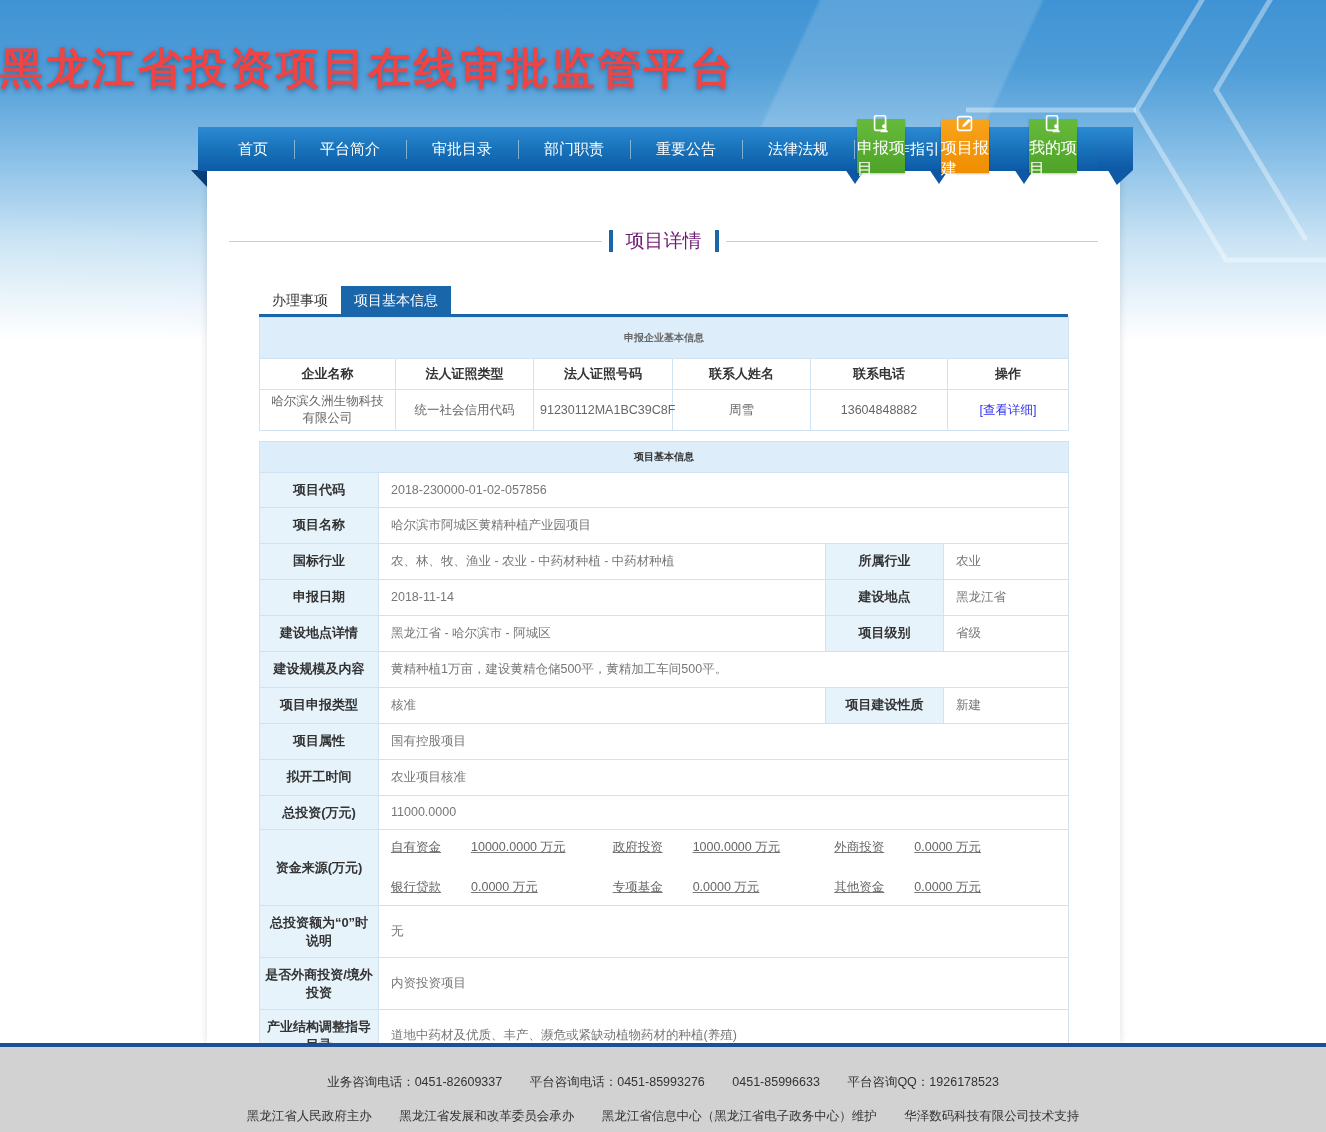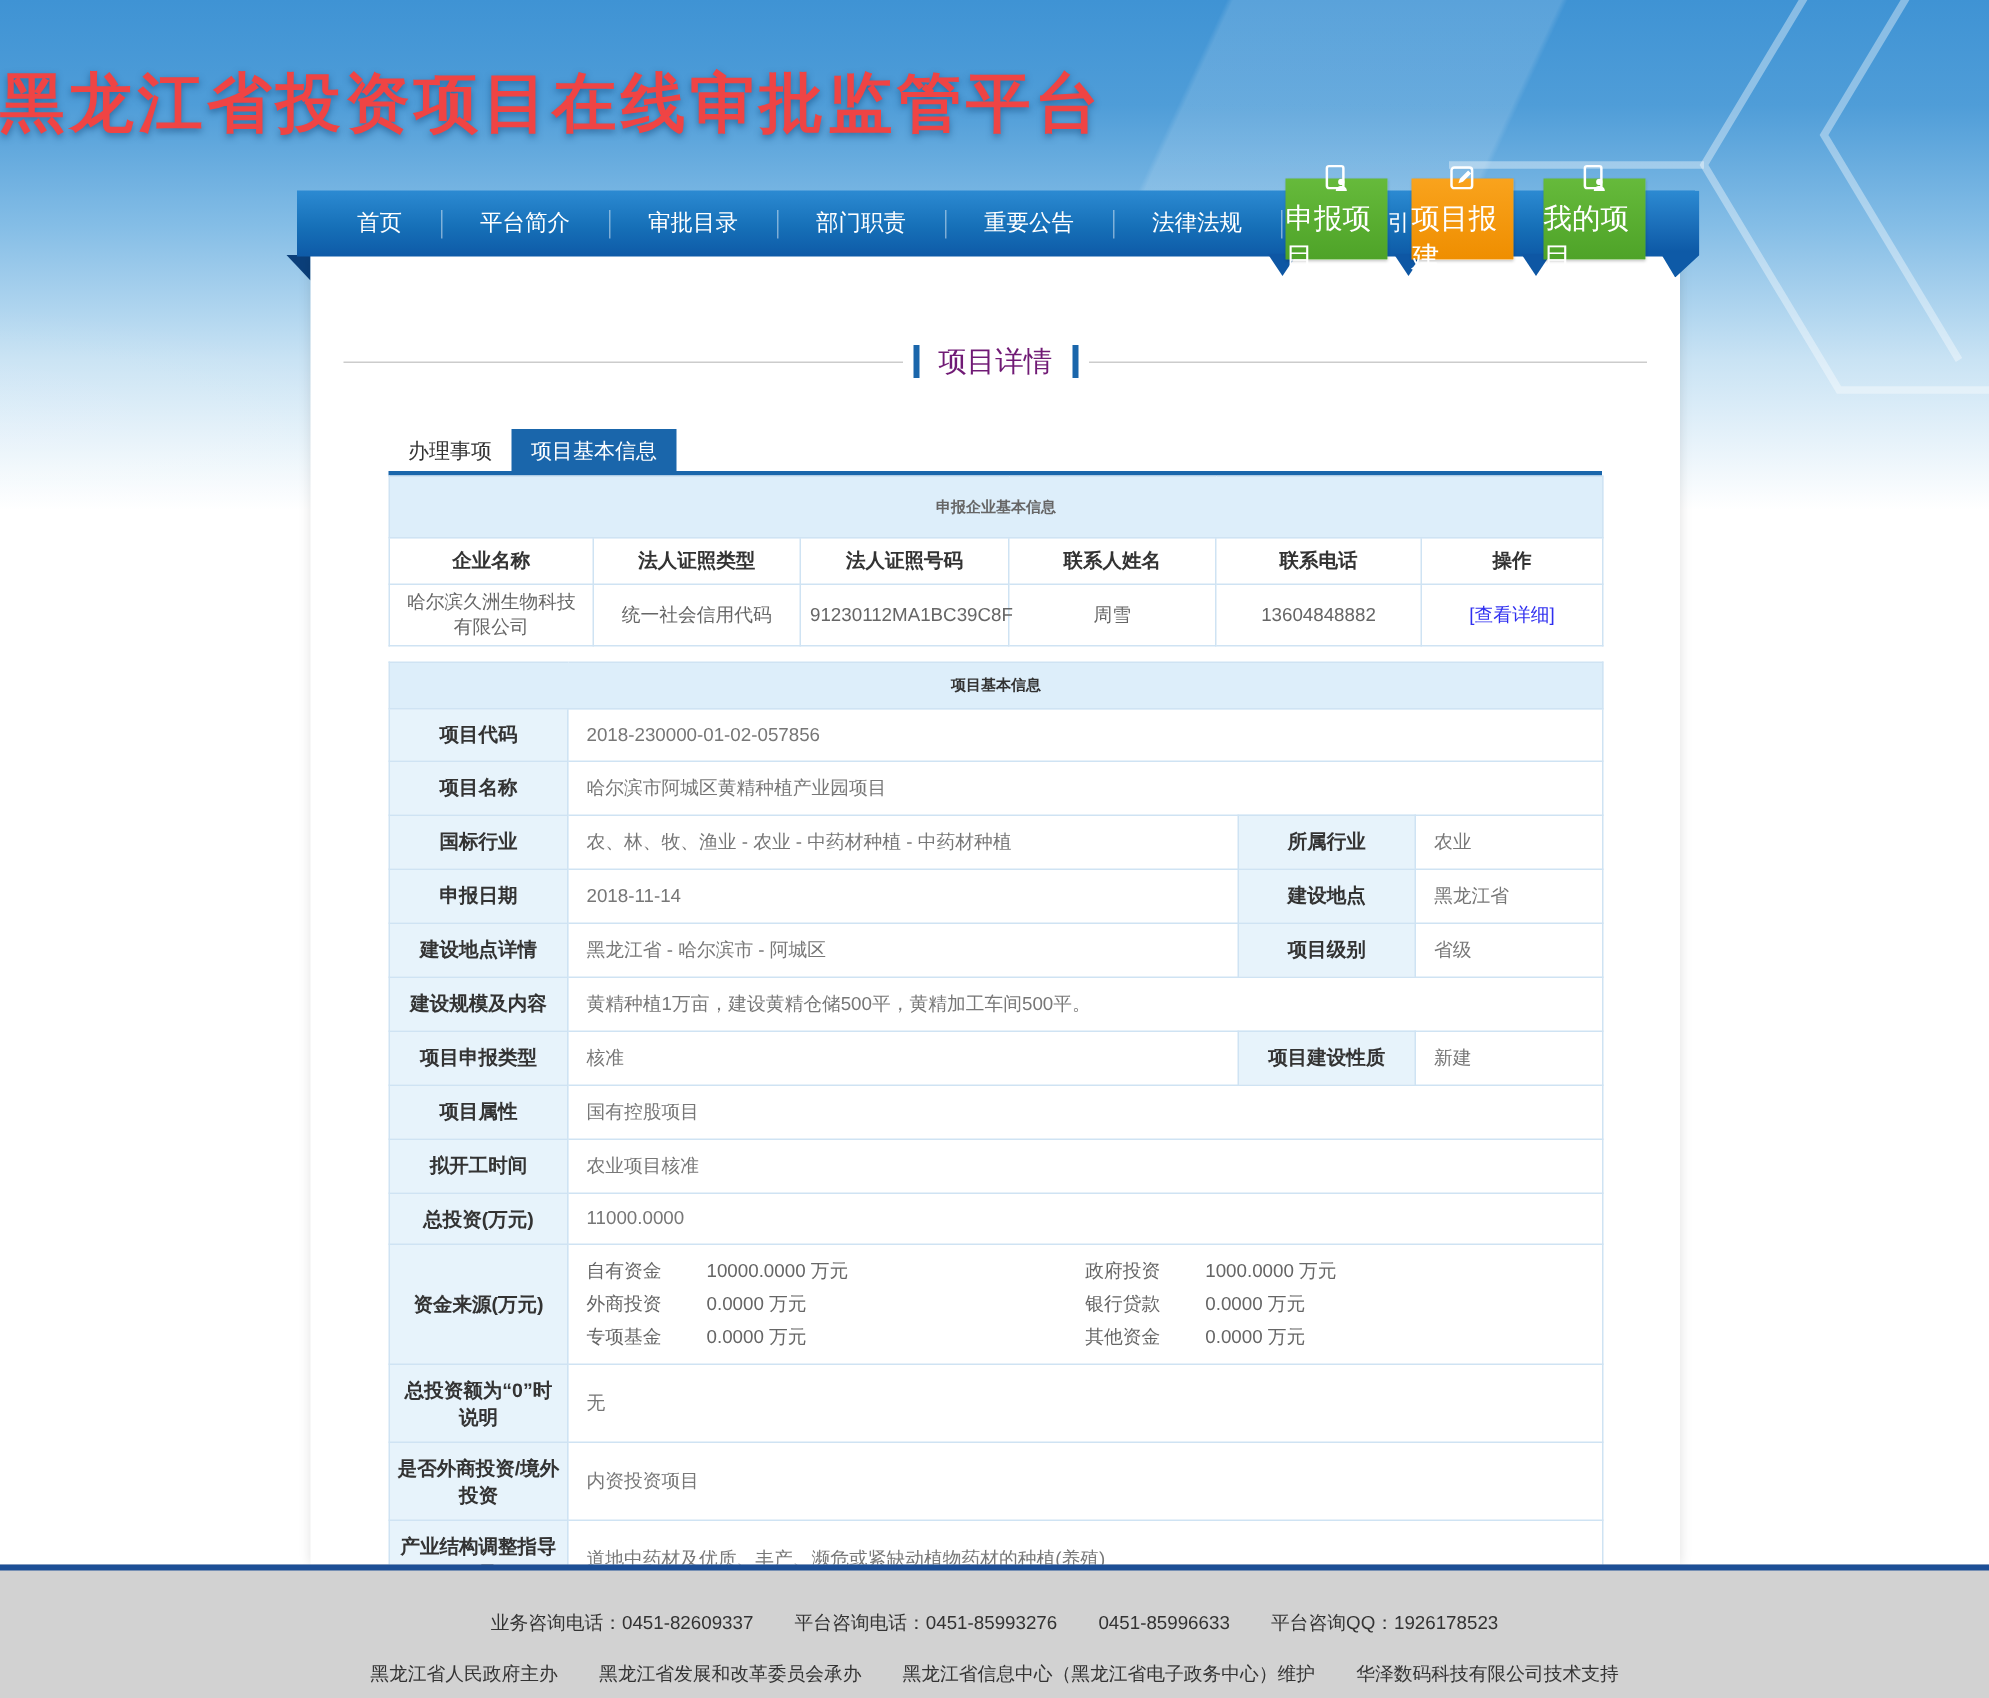--- a/index.html
+++ b/index.html
@@ -43,23 +43,23 @@
     position:absolute; left:1097px; top:127px; width:36px; height:58px; z-index:2;
     background:linear-gradient(180deg,#2c8ad2,#0e5aa7 70%);
     clip-path:polygon(0 0, 100% 0, 100% 74%, 55% 100%, 30% 74%, 0 74%);
   }
   .dip {
     position:absolute; top:169px; width:20px; height:15px; background:#0e57a4; z-index:2;
     clip-path:polygon(0 0, 100% 0, 50% 100%);
   }
   
   .action-btn {
-    position:absolute; top:119px; width:68px; height:54px; z-index:3; cursor:pointer;
+    position:absolute; top:119px; width:48px; height:54px; z-index:3; cursor:pointer;
     display:flex; flex-direction:column; align-items:center; justify-content:center; gap:3px;
-    color:#fff; font-size:19px; box-shadow:0 1px 2px rgba(0,0,0,.25);
+    color:#fff; font-size:16px; box-shadow:0 1px 2px rgba(0,0,0,.25);
   }
   .action-btn.green  { background:linear-gradient(180deg,#66ba3b,#4ea328); }
   .action-btn.orange { background:linear-gradient(180deg,#f9a31d,#ef8e00); }
   .action-btn .icon { height:22px; }
   
   .card {
     position:absolute; left:207px; top:170px; width:913px; height:873px; z-index:1;
     background:#fff; box-shadow:0 0 8px rgba(0,0,0,.13);
   }
   .page-title-row { margin:58px 22px 0 22px; display:flex; align-items:center; }
@@ -79,21 +79,21 @@
   }
   .company-table th { background:#fff; color:#333; font-size:13px; height:31px; font-weight:bold; }
   .company-table td { height:41px; color:#666; text-align:center; padding:2px 6px; }
   .link { color:#2f2ff0; cursor:pointer; }
   .project-table { margin-top:10px; }
   .project-table .lbl {
     background:#e7f3fb; font-weight:bold; color:#333; text-align:center;
     font-size:13px; padding:8px 5px; line-height:1.35;
   }
   .project-table .val { color:#777; padding:9px 12px; text-align:left; }
-  .fund-grid { display:grid; grid-template-columns:1fr 1fr; row-gap:5px; }
+  .fund-grid { display:grid; grid-template-columns:1fr 1fr 1fr; row-gap:23px;text-decoration:underline; }
   .fund-pair { display:flex; color:#666; }
   .fund-label { min-width:58px; }
   .fund-value { margin-left:22px; }
   
   .btn-row { margin-top:17px; text-align:center; }
   .green-btn {
     background:linear-gradient(180deg,#67bb3b,#50a529); border:1px solid #489a24; border-radius:4px;
     color:#fff; font-size:16px; padding:8px 23px; margin:0 10px; cursor:pointer;
     font-family:inherit;
   }

